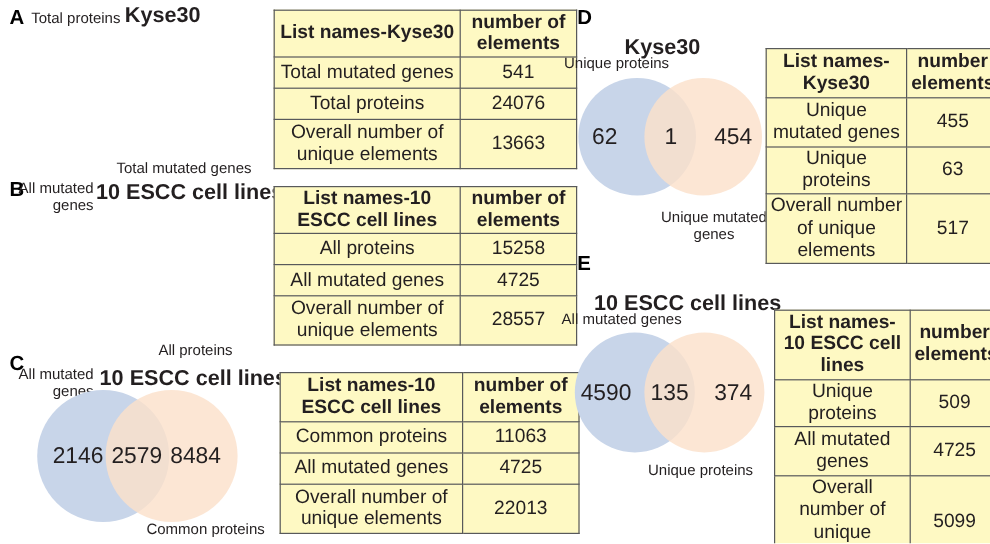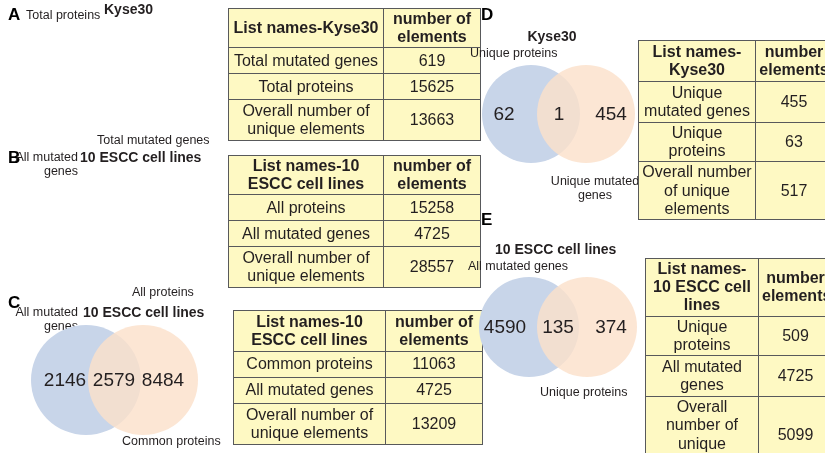--- a/index.html
+++ b/index.html
@@ -39,21 +39,21 @@
   
   .lbl {
     position: absolute;
     font-size: 12.5px;
     color: #231f20;
     line-height: 1.12;
     white-space: nowrap;
   }
   .lbl.bold {
     font-weight: bold;
-    font-size: 14px;
+    font-size: 18px;
   }
   .lbl.wrap { white-space: normal; }
   .lbl.ralign { text-align: right; }
   .lbl.calign { text-align: center; }
   
   .tbl {
     position: absolute;
     border-collapse: collapse;
     background: #fef9c3;
     table-layout: fixed;
@@ -85,25 +85,25 @@
 
 
   <table class="tbl" style="left:228px; top:8px; width:238px; height:124px;">
     <tbody>
         <tr>
       <th style="width:148px; height:34px;">List names-Kyse30</th>
       <th style="width:90px;">number of elements</th>
     </tr>
     <tr>
       <td style="height:23px;">Total mutated genes</td>
-      <td>619</td>
+      <td>541</td>
     </tr>
     <tr>
       <td style="height:23px;">Total proteins</td>
-      <td>15625</td>
+      <td>24076</td>
     </tr>
     <tr>
       <td style="height:38px;">Overall number of unique elements</td>
       <td>13663</td>
     </tr>
   </tbody>
     </table>
 
   <div class="panel-letter" style="left:8px; top:149px;">B</div>
 
@@ -158,21 +158,21 @@
     <tr>
       <td style="height:23px;">Common proteins</td>
       <td>11063</td>
     </tr>
     <tr>
       <td style="height:23px;">All mutated genes</td>
       <td>4725</td>
     </tr>
     <tr>
       <td style="height:38px;">Overall number of unique elements</td>
-      <td>13209</td>
+      <td>22013</td>
     </tr>
   </tbody>
     </table>
 
   <div class="panel-letter" style="left:481px; top:6px;">D</div>
 
   <div class="lbl bold calign" style="left:502px; top:29px; width:100px;">Kyse30</div>
   <div class="lbl" style="left:470px; top:46px;">Unique proteins</div>
   <div class="lbl wrap calign" style="left:540px; top:174px; width:110px;">Unique mutated genes</div>
 

